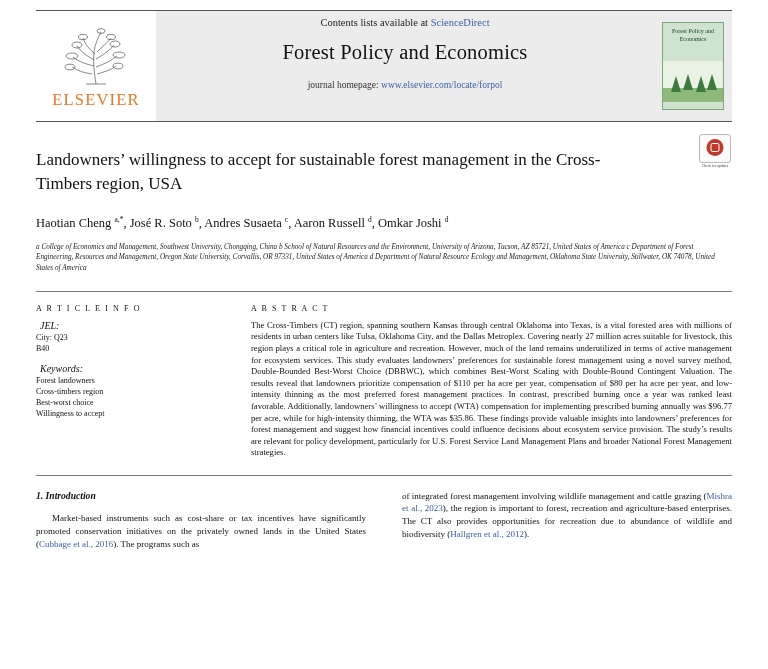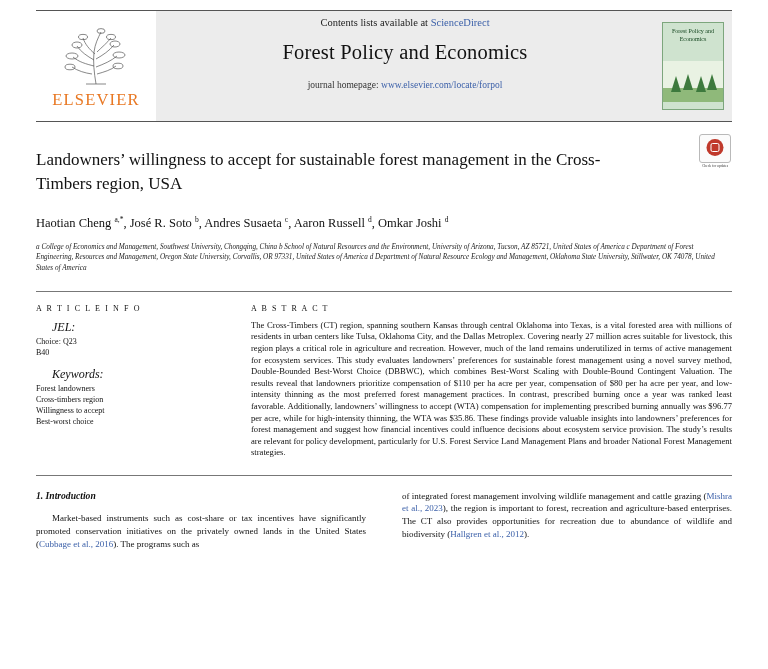--- a/index.html
+++ b/index.html
@@ -235,24 +235,24 @@
   .col-right {
     flex: 1 1 auto;
   }
   .sec-head {
     font-size: 8px;
     letter-spacing: 1.6px;
     color: #111;
     margin-bottom: 7px;
   }
   .kw-head {
-    font-size: 12px;
+    font-size: 10px;
     font-style: italic;
     color: #111;
-    margin: 0 0 1px 16px;
+    margin: 0 0 1px 4px;
   }
   .kw-line {
     font-size: 8px;
     line-height: 11px;
     color: #111;
   }
   .kw-gap {
     height: 9px;
   }
   .abstract-text {
@@ -369,28 +369,28 @@
       b School of Natural Resources and the Environment, University of Arizona, Tucson, AZ 85721, United States of America
       c Department of Forest Engineering, Resources and Management, Oregon State University, Corvallis, OR 97331, United States of America
       d Department of Natural Resource Ecology and Management, Oklahoma State University, Stillwater, OK 74078, United States of America
     </div>
   </div>
 
   <div class="infoblock">
     <div class="col-left">
       <div class="sec-head">A R T I C L E  I N F O</div>
       <div class="kw-head">JEL:</div>
-      <div class="kw-line">Choice: Q23</div>
+      <div class="kw-line">City: Q23</div>
       <div class="kw-line">B40</div>
       <div class="kw-gap"></div>
       <div class="kw-head">Keywords:</div>
       <div class="kw-line">Forest landowners</div>
       <div class="kw-line">Cross-timbers region</div>
+      <div class="kw-line">Best-worst choice</div>
       <div class="kw-line">Willingness to accept</div>
-      <div class="kw-line">Best-worst choice</div>
     </div>
     <div class="col-right">
       <div class="sec-head">A B S T R A C T</div>
       <div class="abstract-text">The Cross-Timbers (CT) region, spanning southern Kansas through central Oklahoma into Texas, is a vital forested area with millions of residents in urban centers like Tulsa, Oklahoma City, and the Dallas Metroplex. Covering nearly 27 million acres suitable for livestock, this region plays a critical role in agriculture and recreation. However, much of the land remains underutilized in terms of active management for ecosystem services. This study evaluates landowners’ preferences for sustainable forest management using a novel survey method, Double-Bounded Best-Worst Choice (DBBWC), which combines Best-Worst Scaling with Double-Bound Contingent Valuation. The results reveal that landowners prioritize compensation of $110 per ha acre per year, compensation of $80 per ha acre per year, and low-intensity thinning as the most preferred forest management practices. In contrast, prescribed burning once a year was ranked least favorable. Additionally, landowners’ willingness to accept (WTA) compensation for implementing prescribed burning annually was $96.77 per acre, while for high-intensity thinning, the WTA was $35.86. These findings provide valuable insights into landowners’ preferences for forest management and suggest how financial incentives could influence decisions about ecosystem service provision. The study’s results are relevant for policy development, particularly for U.S. Forest Service Land Management Plans and broader National Forest Management strategies.</div>
     </div>
   </div>
 
   <div class="rule-bottom"></div>
 
   <div class="bodycols">

